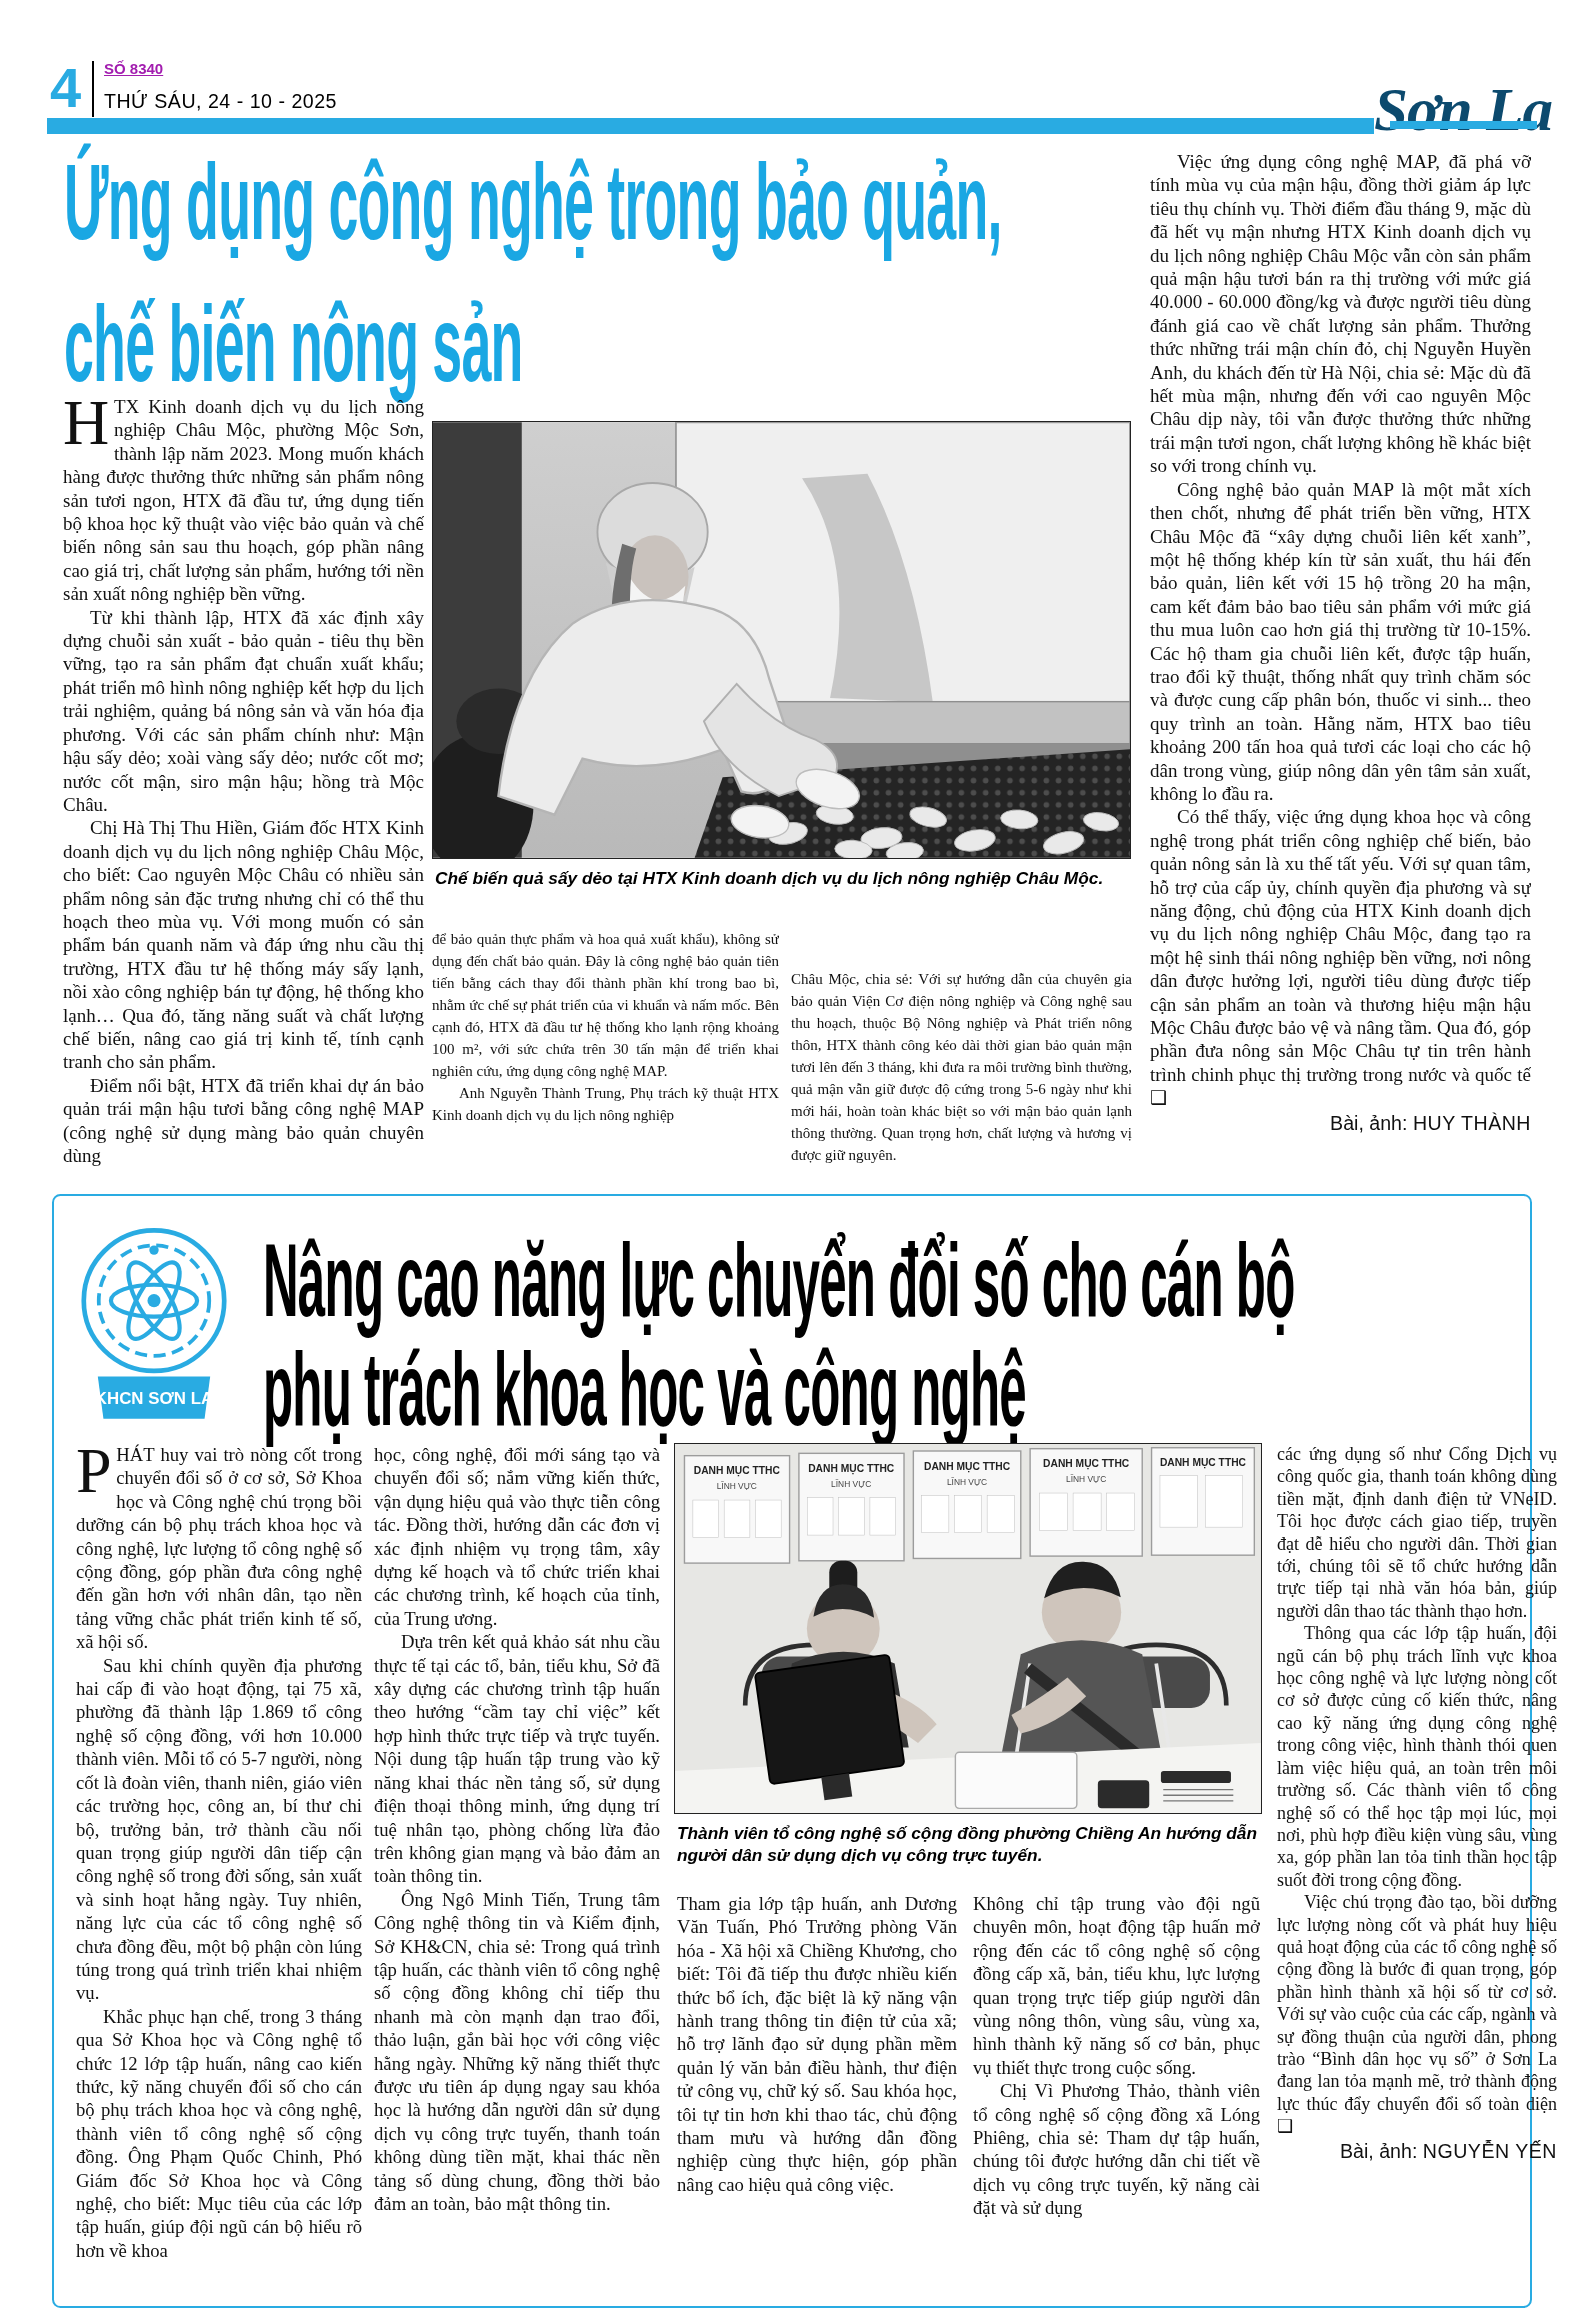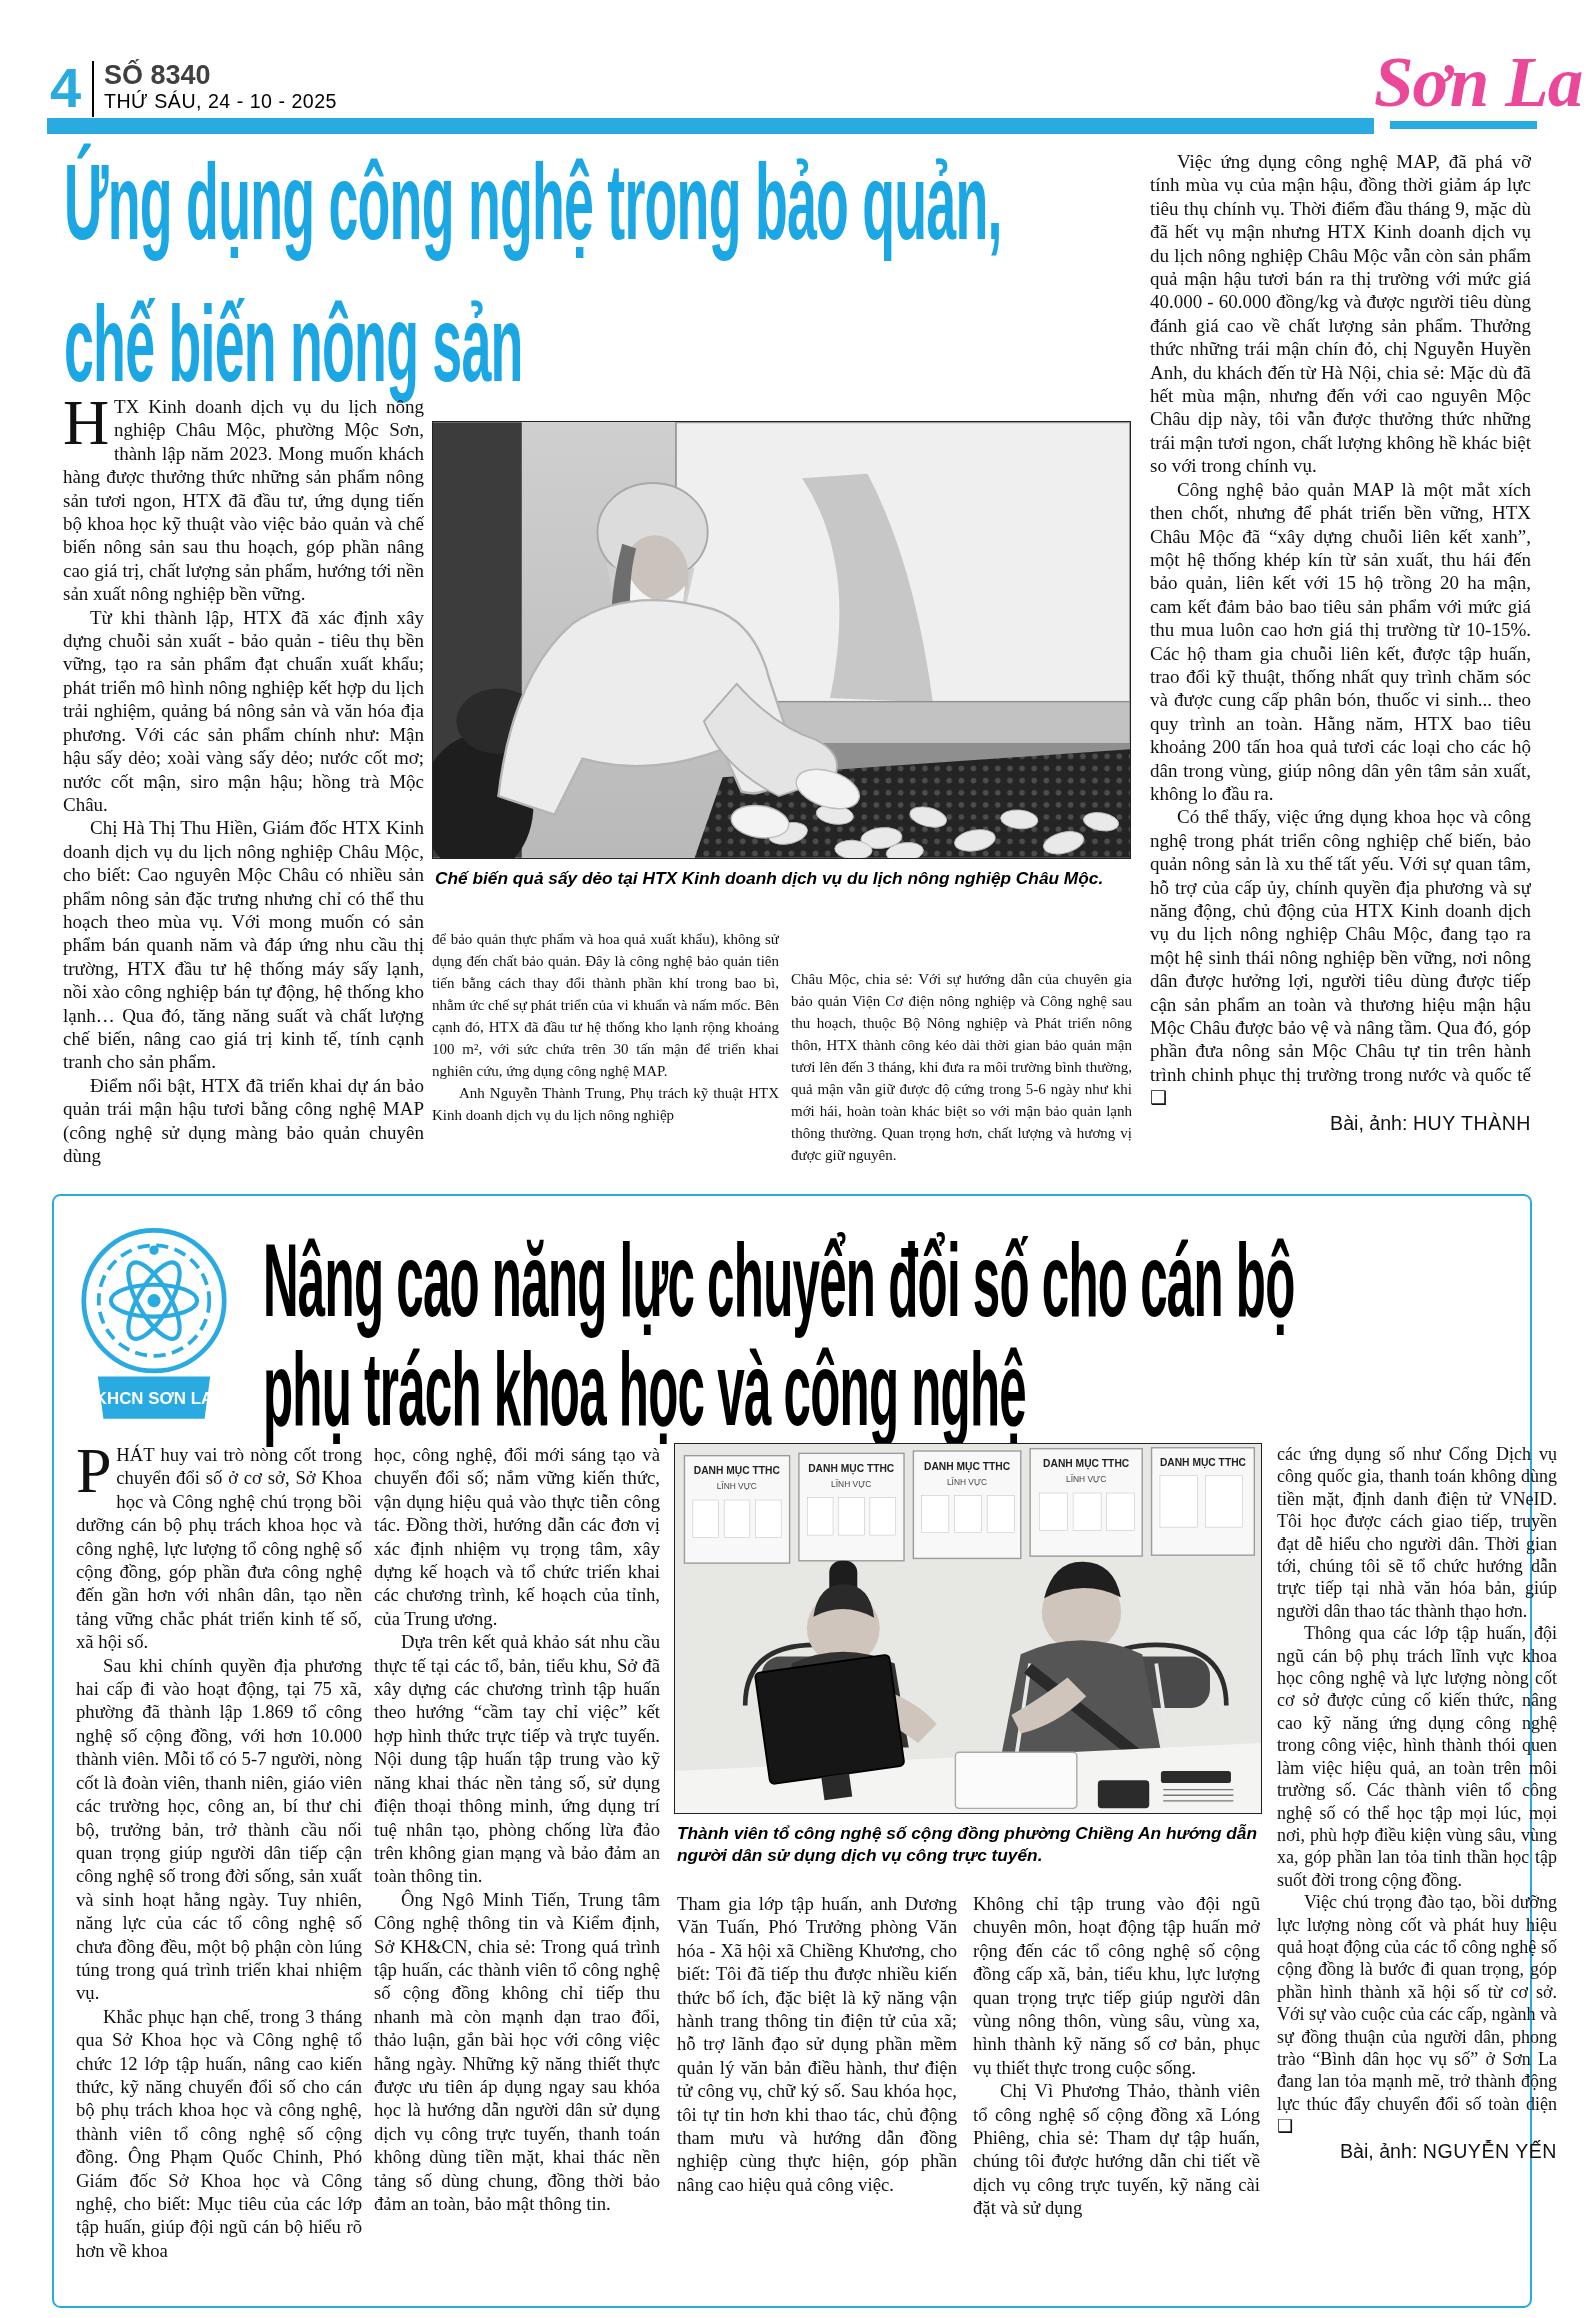--- a/index.html
+++ b/index.html
@@ -1,23 +1,23 @@
 <!DOCTYPE html>
 <html style="font-size:7.5px"><head>
 <meta charset="utf-8">
 <style>
   html,body{margin:0;padding:0;background:#ffffff;}
   body{width:1587px;height:2319px;position:relative;font-family:"Liberation Serif",serif;color:#111;}
   .abs{position:absolute;}
   
   .pagenum{font-family:"Liberation Sans",sans-serif;font-weight:700;font-size:56px;color:#29abe2;line-height:1;}
-  .issue{font-family:"Liberation Sans",sans-serif;font-weight:700;font-size:27px;color:#404040;}
+  .issue{font-family:"Liberation Sans",sans-serif;font-weight:700;font-size:15px;color:#a21caf;text-decoration:underline;}
   .dateline{font-family:"Liberation Sans",sans-serif;font-weight:400;font-size:19.6px;color:#000;letter-spacing:0.5px;}
   .vrule{background:#000;width:1.9px;}
-  .masthead{font-family:"Liberation Serif",serif;font-style:italic;font-weight:700;font-size:71px;color:#ec4899;line-height:1;letter-spacing:-0.9px;}
+  .masthead{font-family:"Liberation Serif",serif;font-style:italic;font-weight:700;font-size:61px;color:#0c4a6e;line-height:1;letter-spacing:-0.9px;margin-top:32px;}
   .cyanbar{background:#29abe2;}
   
   .hl{display:inline-block;white-space:nowrap;font-family:"Liberation Sans",sans-serif;font-weight:700;letter-spacing:-1.4px;transform:scale(0.56,1.12);transform-origin:left top;}
   .hl-a1{font-size:96px;color:#1aa7e3;}
   .hl-a2{font-size:93px;color:#000;}
   
   .col{text-align:justify;overflow:hidden;}
   .col p{margin:0;text-indent:27px;}
   .col p.first{text-indent:0;}
   .a1c1{font-size:19px;line-height:23.4px;}

